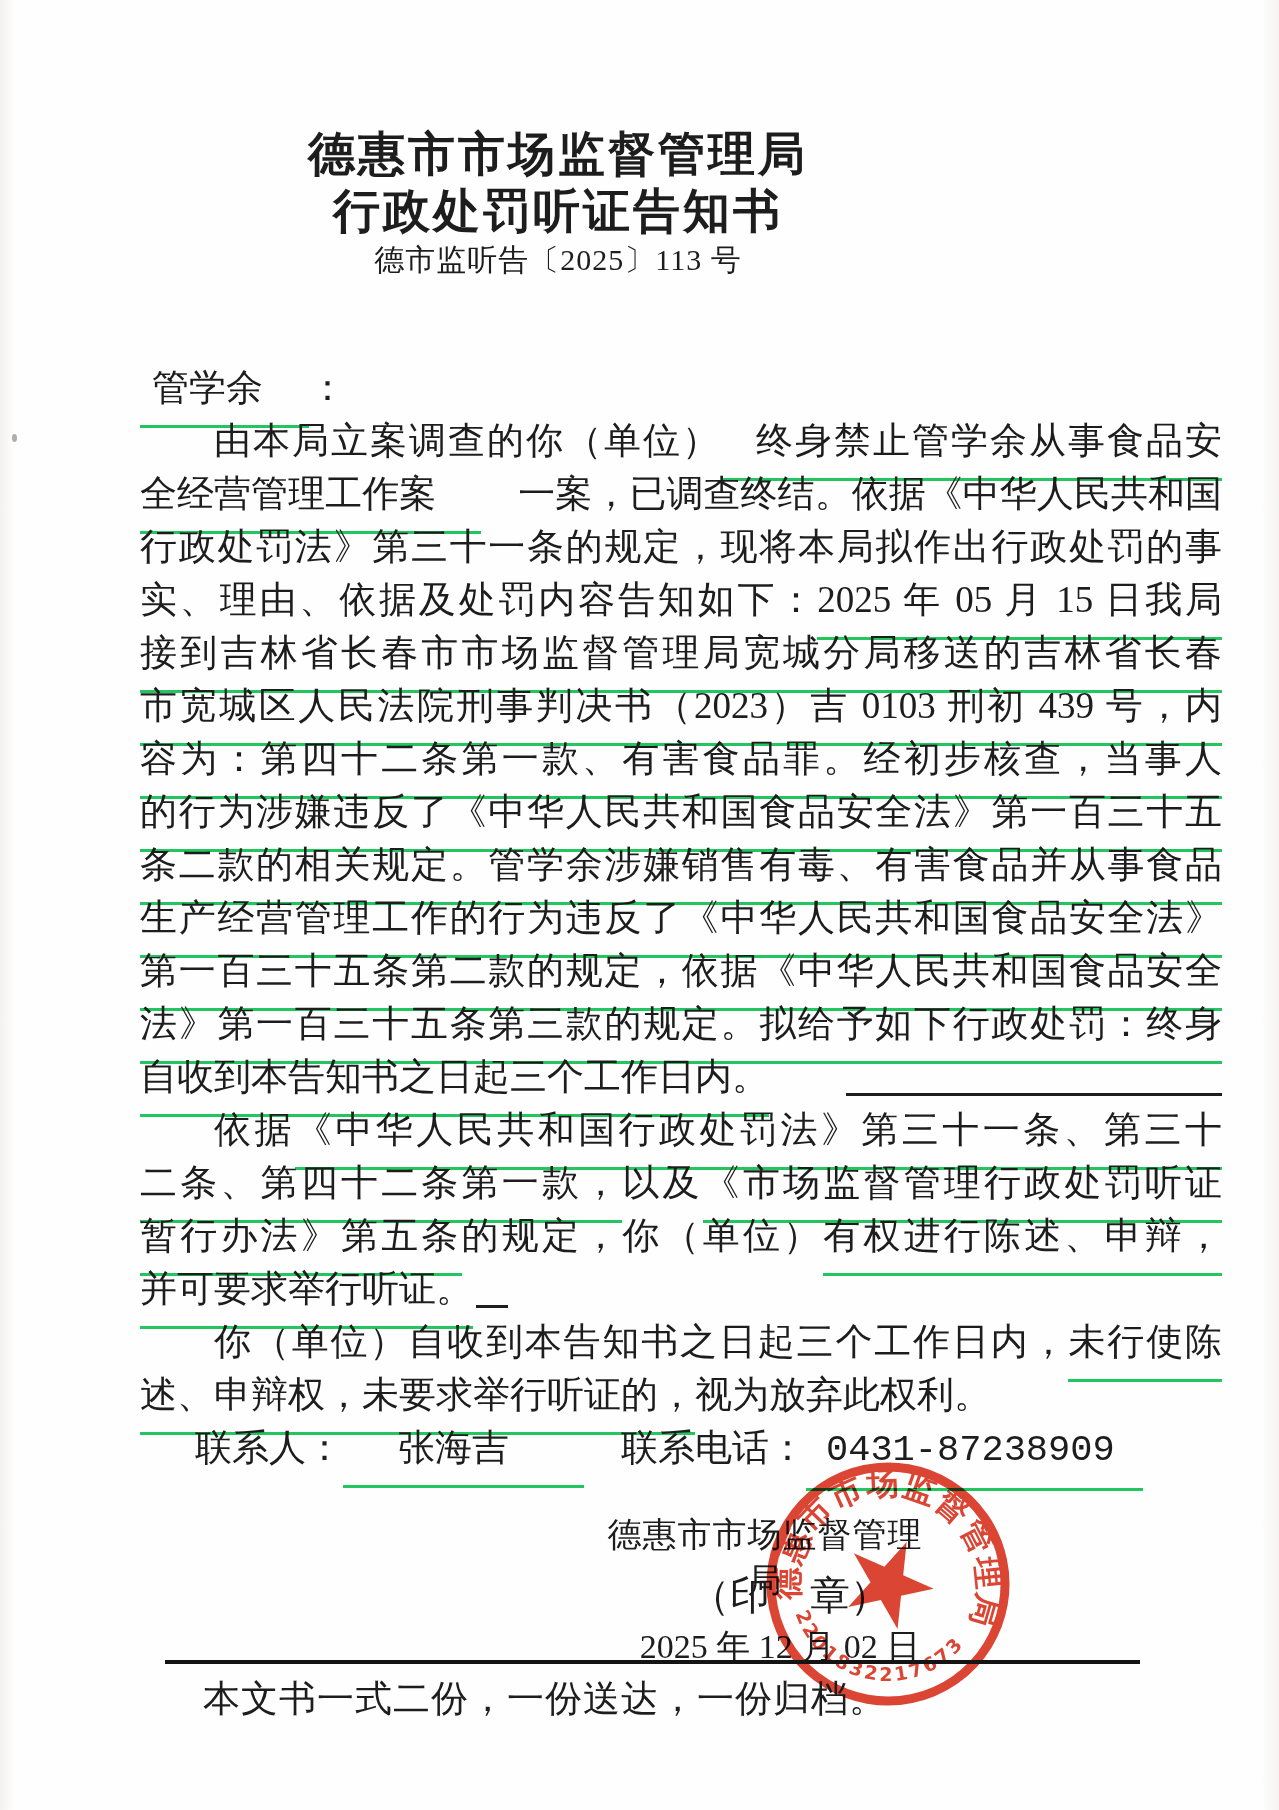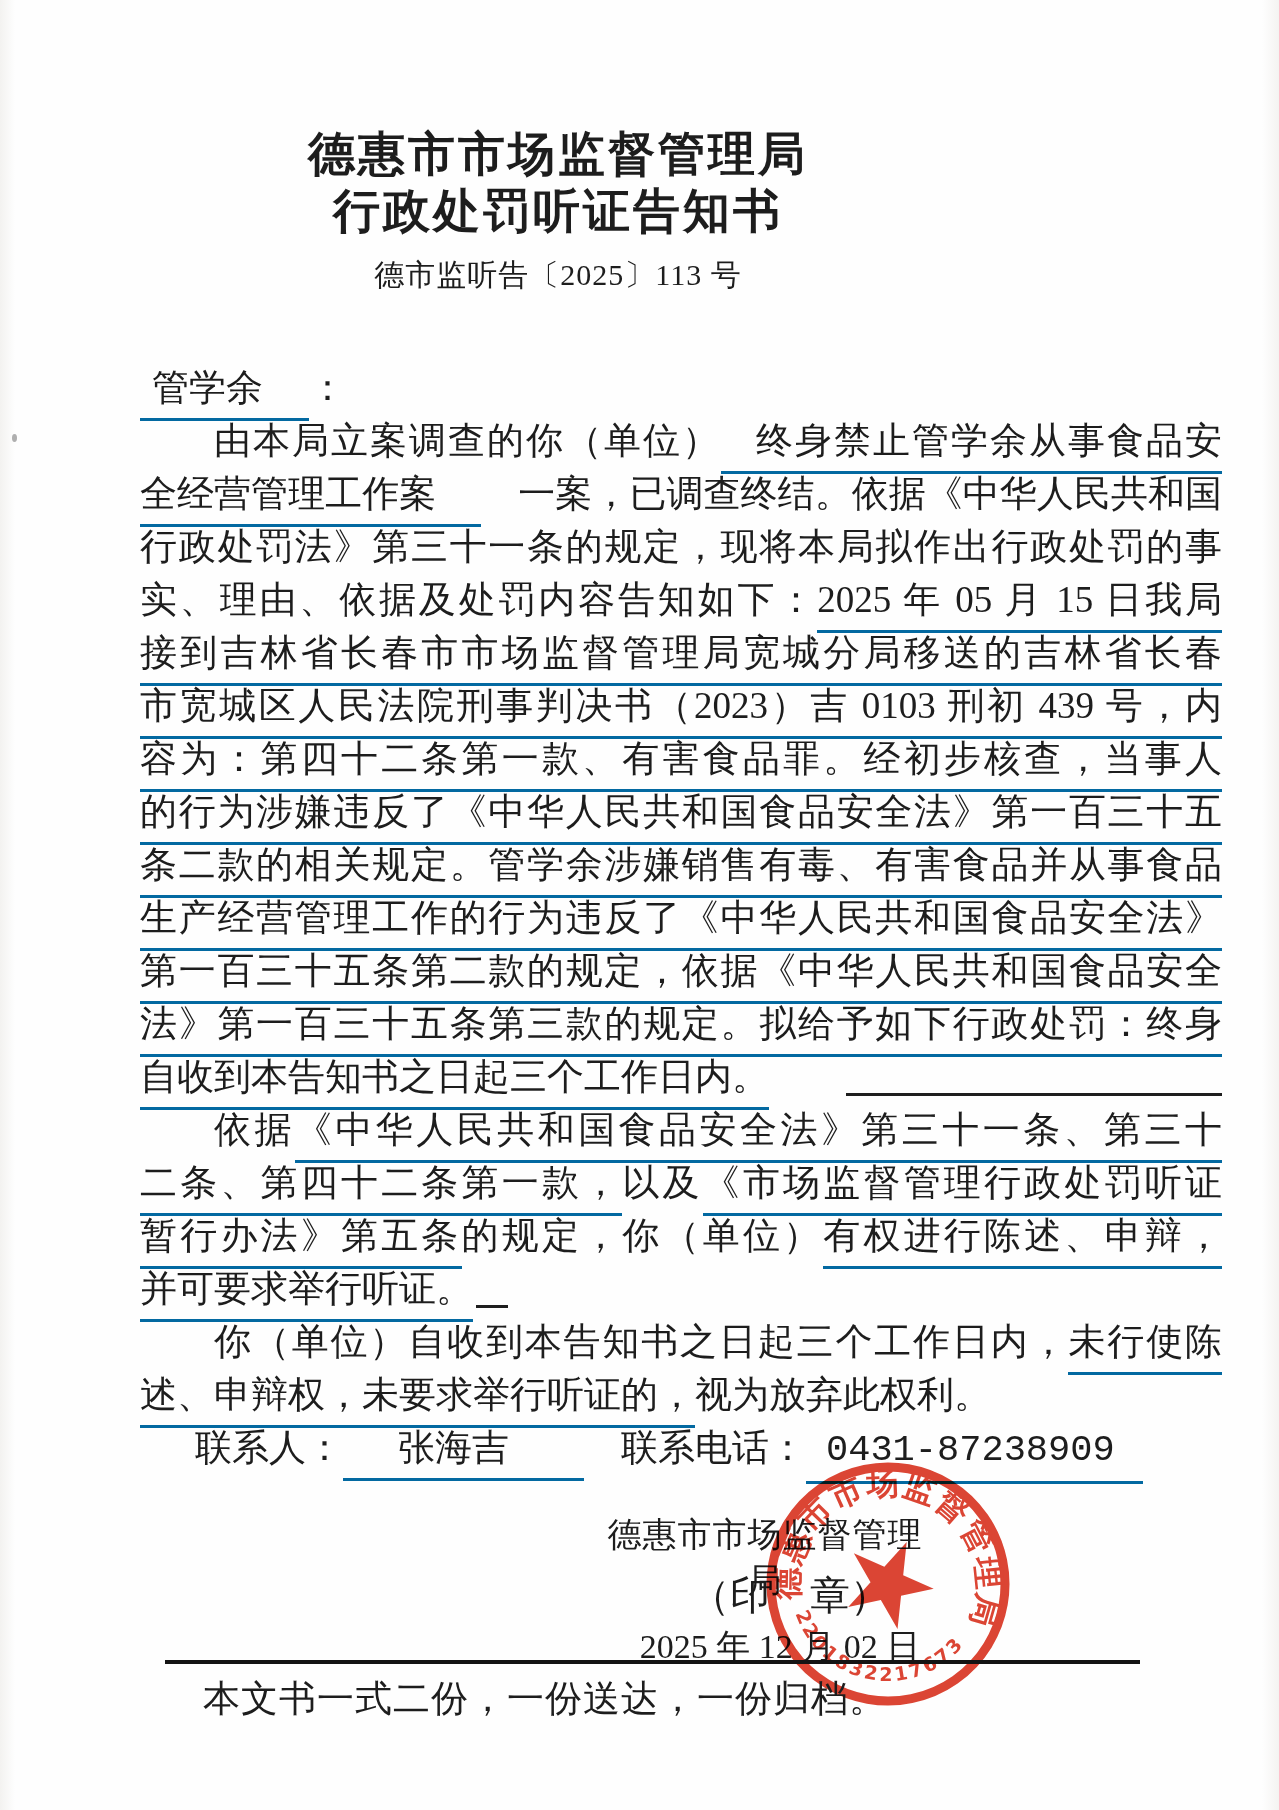--- a/index.html
+++ b/index.html
@@ -5,26 +5,26 @@
   html,body{margin:0;padding:0}
   body{
     width:1279px;height:1810px;position:relative;overflow:hidden;
     background:#fdfdfc;color:#1d1d1d;
     font-family:"Liberation Serif","DejaVu Serif",serif;
   }
   .page-shade{position:absolute;inset:0;pointer-events:none;
     background:linear-gradient(90deg,#f3f2f0 0,#fefefe 15px,#fefefe 1262px,#f4f3f1 1279px);}
   .title-block{position:absolute;left:118px;top:126px;width:880px;text-align:center;}
   .title{font-size:47px;font-weight:bold;letter-spacing:3px;line-height:57px;}
-  .docno{margin-top:15px;font-size:30px;letter-spacing:1px;}
+  .docno{margin-top:0;font-size:30px;letter-spacing:1px;}
   .body{position:absolute;left:140px;top:362px;width:1082px;font-size:37px;}
   .line{position:relative;height:53px;line-height:52px;}
   .line.just{text-align:justify;text-align-last:justify;}
   .line.indent{text-indent:74px;}
-  .u{border-bottom:3px solid #0369a1;padding-bottom:10px;}
+  .u{border-bottom:3px solid #22c55e;padding-bottom:17px;}
   .tail{position:absolute;bottom:8px;border-bottom:3px solid #1e1e1e;height:0;}
   .pl35{padding-left:35px;}
   .pr45{padding-right:45px;}
   .pad-name{padding-left:12px;padding-right:46px;}
   .pad-person{padding-left:55px;padding-right:75px;margin-top:28px;}
   .pad-phone{padding-left:20px;padding-right:28px;font-family:Liberation Mono, monospace;}
   .ind55{padding-left:55px;}
   .sig-org{position:absolute;left:595px;top:1512px;width:340px;text-align:center;font-size:34px;letter-spacing:1px;}
   .sig-seal{position:absolute;left:670px;top:1568px;width:240px;text-align:center;font-size:40px;}
   .sig-date{position:absolute;left:578px;top:1624px;width:404px;text-align:center;font-size:34px;}
@@ -53,21 +53,21 @@
     <div class="line just"><span class="">实、理由、依据及处罚内容告知如下：</span><span class="u">2025 年 05 月 15 日我局</span></div>
     <div class="line just"><span class="u">接到吉林省长春市市场监督管理局宽城分局移送的吉林省长春</span></div>
     <div class="line just"><span class="u">市宽城区人民法院刑事判决书（2023）吉 0103 刑初 439 号，内</span></div>
     <div class="line just"><span class="u">容为：第四十二条第一款、有害食品罪。经初步核查，当事人</span></div>
     <div class="line just"><span class="u">的行为涉嫌违反了《中华人民共和国食品安全法》第一百三十五</span></div>
     <div class="line just"><span class="u">条二款的相关规定。管学余涉嫌销售有毒、有害食品并从事食品</span></div>
     <div class="line just"><span class="u">生产经营管理工作的行为违反了《中华人民共和国食品安全法》</span></div>
     <div class="line just"><span class="u">第一百三十五条第二款的规定，依据《中华人民共和国食品安全</span></div>
     <div class="line just"><span class="u">法》第一百三十五条第三款的规定。拟给予如下行政处罚：终身</span></div>
     <div class="line"><span class="u">自收到本告知书之日起三个工作日内。</span><span class="tail" style="left: 706px; width: 376px;"></span></div>
-    <div class="line just indent"><span class="">依据</span><span class="u">《中华人民共和国食品安全法》第三十一条、第三十</span></div>
+    <div class="line just indent"><span class="">依据</span><span class="u">《中华人民共和国行政处罚法》第三十一条、第三十</span></div>
     <div class="line just"><span class="u">二条、第四十二条第一款，</span><span class="">以及</span><span class="u">《市场监督管理行政处罚听证</span></div>
     <div class="line just"><span class="u">暂行办法》第五条</span><span class="">的规定，你（单位）</span><span class="u">有权进行陈述、申辩，</span></div>
     <div class="line"><span class="u">并可要求举行听证。</span><span class="tail" style="left: 336px; width: 32px;"></span></div>
     <div class="line just indent"><span class="">你（单位）自收到本告知书之日起三个工作日内，</span><span class="u">未行使陈</span></div>
     <div class="line"><span class="u">述、申辩权，未要求举行听证的，</span><span class="">视为放弃此权利。</span></div>
     <div class="line ind55"><span class="">联系人：</span><span class="u pad-person">张海吉</span><span class="">　</span><span class="">联系电话：</span><span class="u pad-phone">0431-87238909</span></div>
   </div>
 
 <div class="sig-org">德惠市市场监督管理局</div>
 <div class="sig-seal">（印　章）</div>

